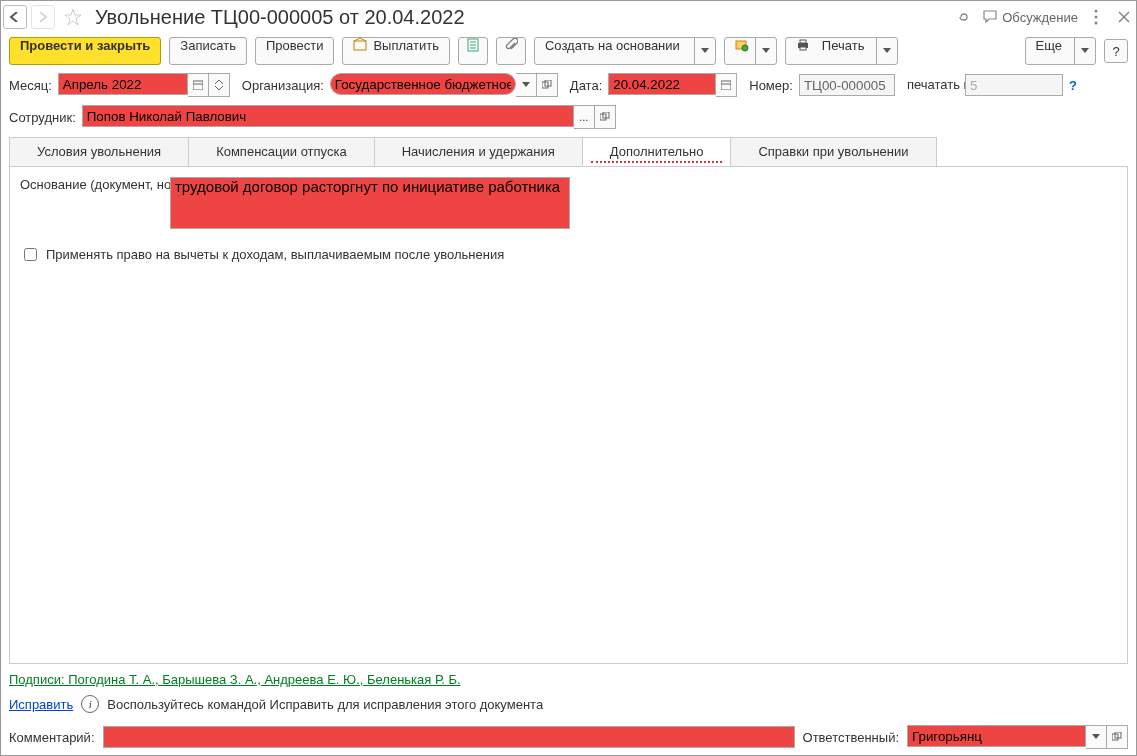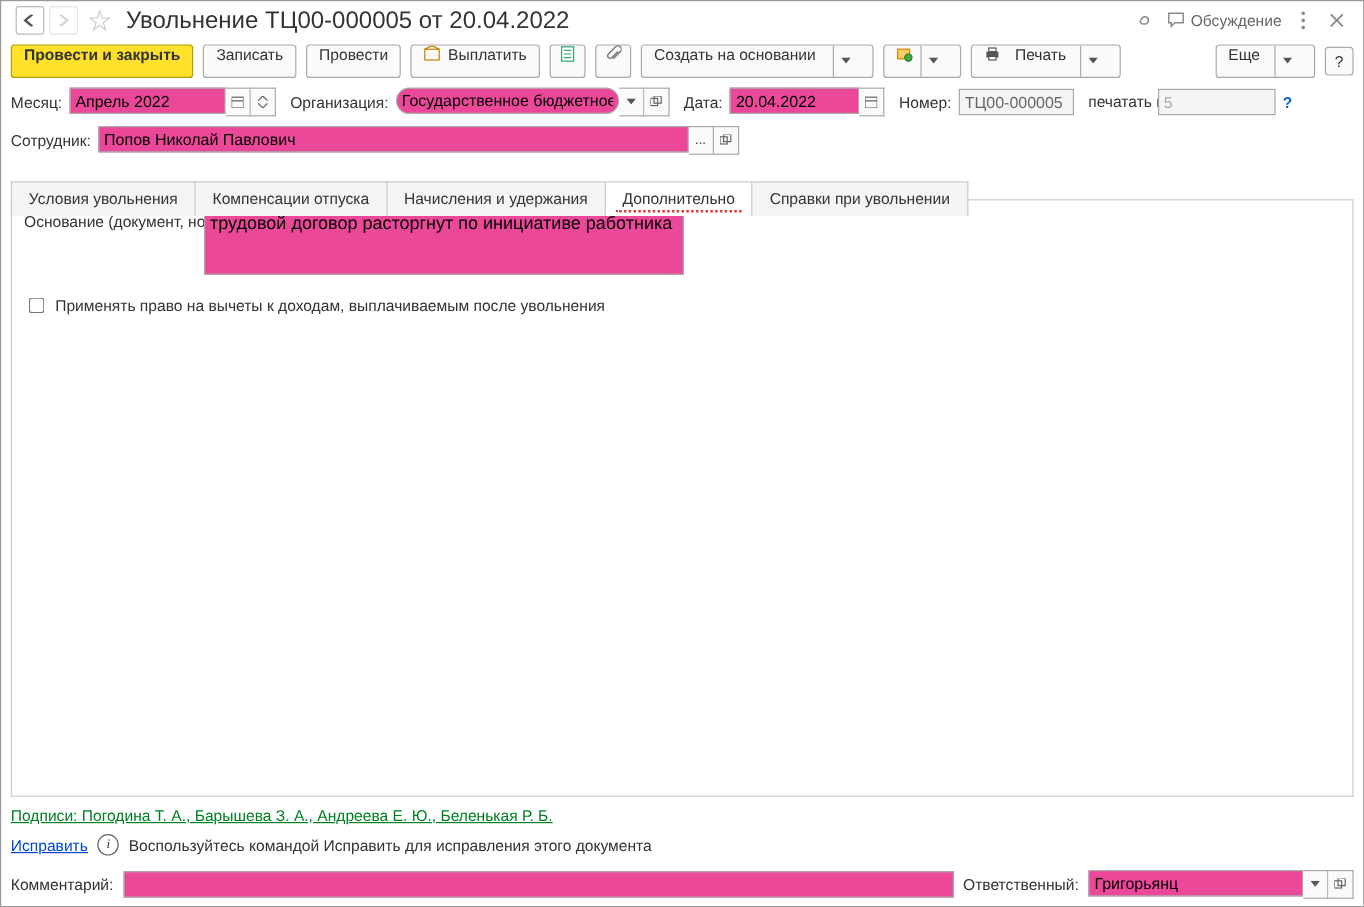--- a/index.html
+++ b/index.html
@@ -1,40 +1,40 @@
 <!DOCTYPE html>
 <html><head>
 <meta charset="utf-8">
 <style>
 html,body{margin:0;padding:0;font-family:Arial,sans-serif;font-size:13px;color:#333;background:#fff}
 .window{width:1137px;height:756px;border:1px solid #999;box-sizing:border-box;position:relative;display:flex;flex-direction:column}
-.titlebar{display:flex;align-items:center;padding:4px 12px;gap:4px}
+.titlebar{display:flex;align-items:center;padding:4px 2px;gap:4px}
 .nav-btn{width:22px;height:22px;border:1px solid #bbb;background:#fff;border-radius:3px;display:flex;align-items:center;justify-content:center;cursor:pointer}
 .nav-btn.disabled{opacity:.4}
 .star-icon{width:20px;height:20px;display:flex;align-items:center;justify-content:center;color:#ccc;margin:0 4px}
 .title{font-size:20px;flex:1;margin-left:4px}
 .title-icons{display:flex;gap:8px;align-items:center;color:#888}
 .ico-btn{width:20px;height:20px;display:flex;align-items:center;justify-content:center;cursor:pointer}
 .discuss{display:flex;align-items:center;gap:4px;color:#666;cursor:pointer}
 .toolbar{display:flex;gap:8px;padding:4px 8px;align-items:center}
 .btn{height:26px;border:1px solid #aaa;background:#fafafa;border-radius:3px;padding:0 10px;display:flex;align-items:flex-start;cursor:pointer;gap:6px;white-space:nowrap}
 .btn.primary{background:#ffe12b;border-color:#b39b00;font-weight:bold}
 .btn.icon-only{padding:0;width:28px;justify-content:center}
-.btn.split{padding-right:12px}
+.btn.split{padding-right:0}
 .btn .dd{border-left:1px solid #aaa;padding:0 6px;height:100%;display:flex;align-items:center}
 .spacer{flex:1}
 .form-row{display:flex;gap:12px;padding:4px 8px;align-items:center;flex-wrap:wrap}
 .fld{display:flex;align-items:center;gap:6px}
 .lbl{white-space:nowrap}
-.inp{height:22px;border:1px solid #aaa;background:#ec4899;padding:0 4px;box-sizing:border-box}
+.inp{height:22px;border:1px solid #aaa;background:#ef4444;padding:0 4px;box-sizing:border-box}
 .inp.ro{background:#f5f5f5;color:#666}
 .inp-group{display:flex}
 .inp-group .mini{width:20px;height:22px;border:1px solid #aaa;border-left:none;background:#fafafa;display:flex;align-items:center;justify-content:center;font-size:11px;cursor:pointer}
 .tabs{display:flex;border-bottom:1px solid #ccc;margin:4px 8px 0}
-.tab{padding:6px 14px;border:1px solid #ccc;background:#f4f4f4;border-bottom:none;margin-right:-1px;cursor:pointer;position:relative;top:14px;color:#333}
+.tab{padding:6px 27px;border:1px solid #ccc;background:#f4f4f4;border-bottom:none;margin-right:-1px;cursor:pointer;position:relative;top:0;color:#333}
 .tab.active{background:#fff;border-bottom:1px solid #fff;color:#333}
 .tab.active .underline{display:block;height:1px;border-bottom:2px dotted #d33;position:absolute;left:8px;right:8px;bottom:2px}
 .tab .underline{display:none}
 .content{flex:1;margin:0 8px 6px;border:1px solid #ccc;border-top:none;padding:10px;box-sizing:border-box;overflow:auto}
 textarea.inp{height:52px;width:400px;resize:none;font-family:inherit;font-size:15px}
 .chk{display:flex;align-items:center;gap:6px;margin-top:16px}
 .footer{padding:2px 8px}
 .link{color:#008023;text-decoration:underline;cursor:pointer}
 .fix-row{display:flex;align-items:center;gap:8px;padding:6px 8px}
 .fix-link{color:#0044cc;text-decoration:underline;cursor:pointer}

